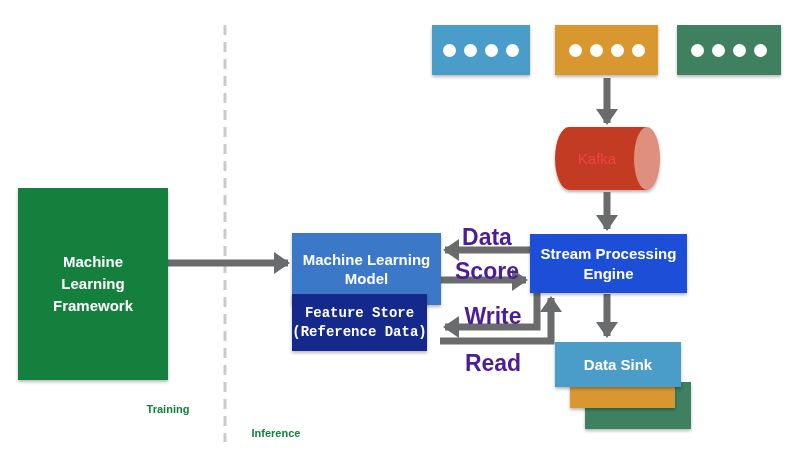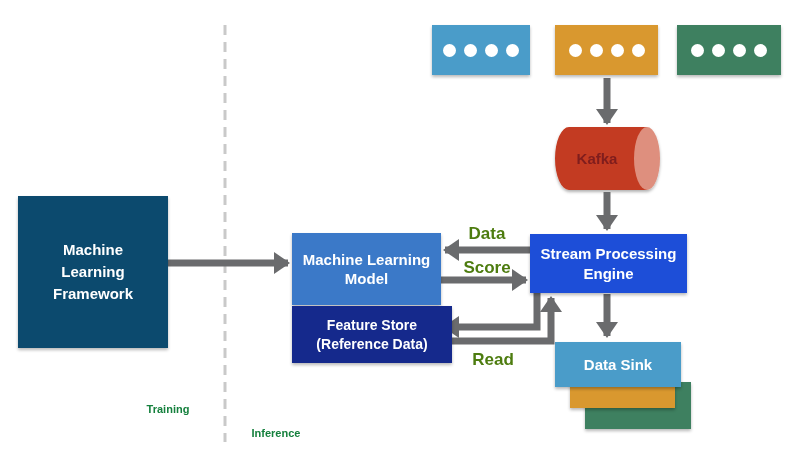--- a/index.html
+++ b/index.html
@@ -15,35 +15,35 @@
   }
   
   #src-blue{left:432px;top:25px;width:98px;height:50px;background:#4A9CC9;}
   #src-orange{left:555px;top:25px;width:103px;height:50px;background:#D9982F;}
   #src-green{left:677px;top:25px;width:104px;height:50px;background:#3E8060;}
   .dots{display:flex;gap:8px;}
   .dot{width:13px;height:13px;border-radius:50%;background:#ffffff;}
   
   #spe{left:530px;top:234px;width:157px;height:59px;background:#1d4ed8;font-size:15px;line-height:1.3;}
   #mlmodel{left:292px;top:233px;width:149px;height:72px;background:#3B79C8;font-size:15px;line-height:1.3;}
-  #fstore{left:292px;top:306px;width:160px;height:57px;background:#15298C;font-size:14px;line-height:1.3;}
-  #framework{left:18px;top:196px;width:150px;height:152px;background:#0c4a6e;font-size:15px;line-height:1.45;}
+  #fstore{left:292px;top:294px;width:135px;height:57px;background:#15298C;font-size:14px;line-height:1.3;font-family:Liberation Mono, monospace;}
+  #framework{left:18px;top:188px;width:150px;height:192px;background:#15803d;font-size:15px;line-height:1.45;}
   
   #sink-green{left:585px;top:382px;width:106px;height:47px;background:#3E8060;z-index:3;}
   #sink-orange{left:570px;top:362px;width:105px;height:46px;background:#D9982F;z-index:4;}
   #sink-blue{left:555px;top:342px;width:126px;height:45px;background:#4A9CC9;font-size:15px;z-index:5;}
   
   #kafka-label{
     position:absolute;left:548px;top:127px;width:98px;height:63px;
     display:flex;align-items:center;justify-content:center;
-    color:#7f1d1d;font-weight:bold;font-size:15px;z-index:2;
+    color:#ef4444;font-weight:normal;font-size:15px;z-index:2;
   }
   .edge-label{
-    position:absolute;width:84px;text-align:center;color:#4d7c0f;
-    font-weight:bold;font-size:17px;z-index:2;
+    position:absolute;width:84px;text-align:center;color:#4c1d95;
+    font-weight:bold;font-size:23px;z-index:2;
   }
   #lbl-data{left:445px;top:224px;}
   #lbl-score{left:445px;top:258px;}
   #lbl-write{left:451px;top:303px;}
   #lbl-read{left:451px;top:350px;}
   .phase-label{
     position:absolute;width:120px;text-align:center;color:#15803d;
     font-weight:bold;font-size:11px;z-index:2;
   }
   #lbl-training{left:108px;top:403px;}
@@ -117,18 +117,19 @@
   <div class="box" id="framework">Machine
 Learning
 Framework</div>
 
   <div class="box" id="sink-green"></div>
   <div class="box" id="sink-orange"></div>
   <div class="box" id="sink-blue">Data Sink</div>
 
   <div class="edge-label" id="lbl-data">Data</div>
   <div class="edge-label" id="lbl-score">Score</div>
+  <div class="edge-label" id="lbl-write">Write</div>
   <div class="edge-label" id="lbl-read">Read</div>
 
   <div class="phase-label" id="lbl-training">Training</div>
   <div class="phase-label" id="lbl-inference">Inference</div>
 
 </div>
 
 </body></html>

